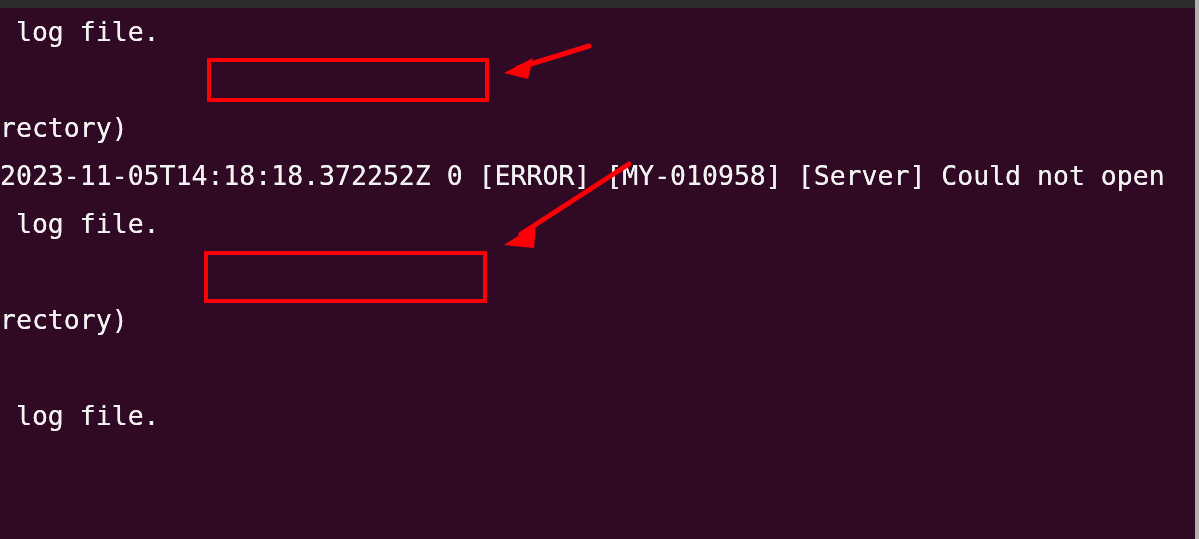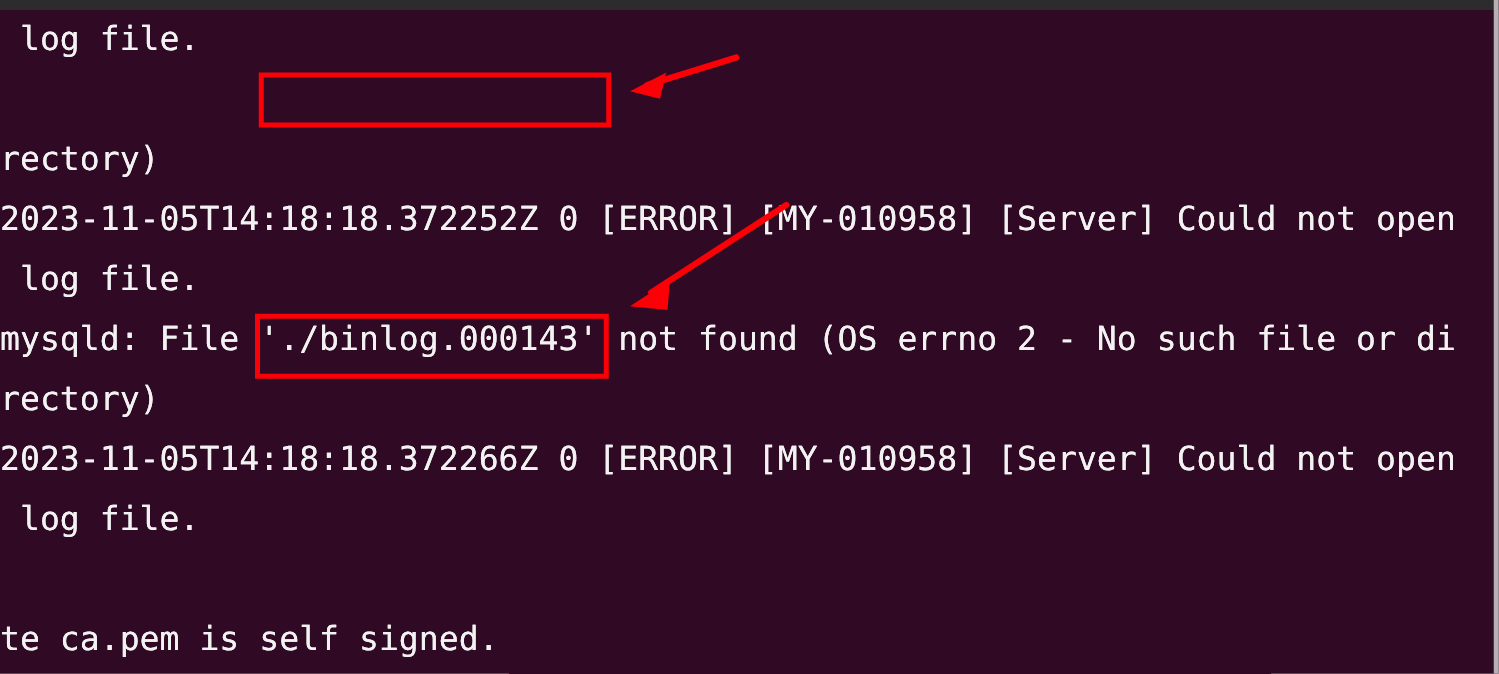--- a/index.html
+++ b/index.html
@@ -74,25 +74,22 @@
 
 <div id="screenshot">
 
   <div class="top-strip"></div>
 
   <div class="terminal-body">
     <div class="log-line" style="top:0px"> log file.</div>
     <div class="log-line" style="top:96px">rectory)</div>
     <div class="log-line" style="top:144px">2023-11-05T14:18:18.372252Z 0 [ERROR] [MY-010958] [Server] Could not open</div>
     <div class="log-line" style="top:192px"> log file.</div>
-    <div class="log-line" style="top:240px">mysqld: File './binlog.000143' not found (OS errno 2 - No such file or di</div>
     <div class="log-line" style="top:288px">rectory)</div>
-    <div class="log-line" style="top:336px">2023-11-05T14:18:18.372266Z 0 [ERROR] [MY-010958] [Server] Could not open</div>
     <div class="log-line" style="top:384px"> log file.</div>
-    <div class="log-line" style="top:480px">te ca.pem is self signed.</div>
   </div>
 
   <div class="highlight-box" style="left:207px; top:58px; width:282px; height:44px;"></div>
   <div class="highlight-box" style="left:204px; top:251px; width:283px; height:52px;"></div>
 
   <svg class="annotation-arrow" viewBox="0 0 1199 539">
     <g>
       <line x1="589" y1="46" x2="518" y2="68" stroke="#fb0007" stroke-width="5" stroke-linecap="round"></line>
       <polygon points="504,73 533,58 528,79" fill="#fb0007"></polygon>
     </g>

